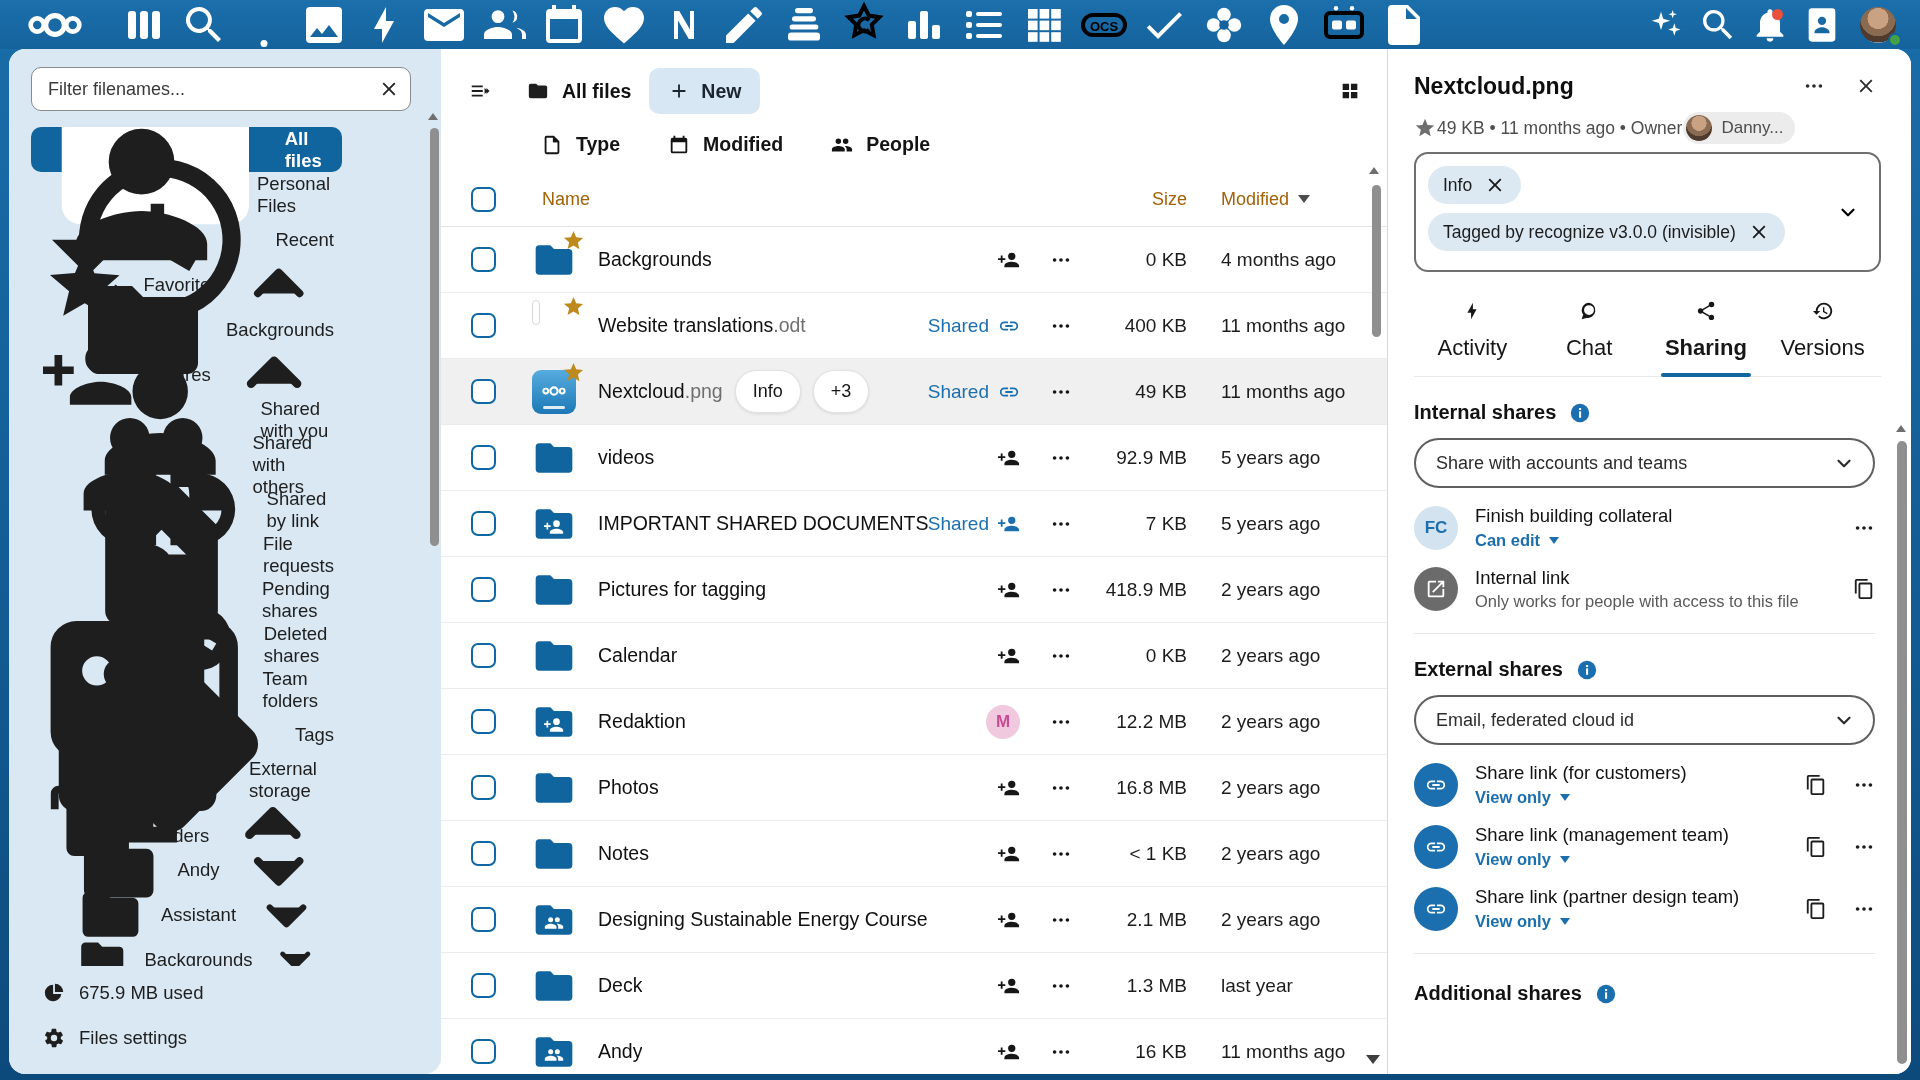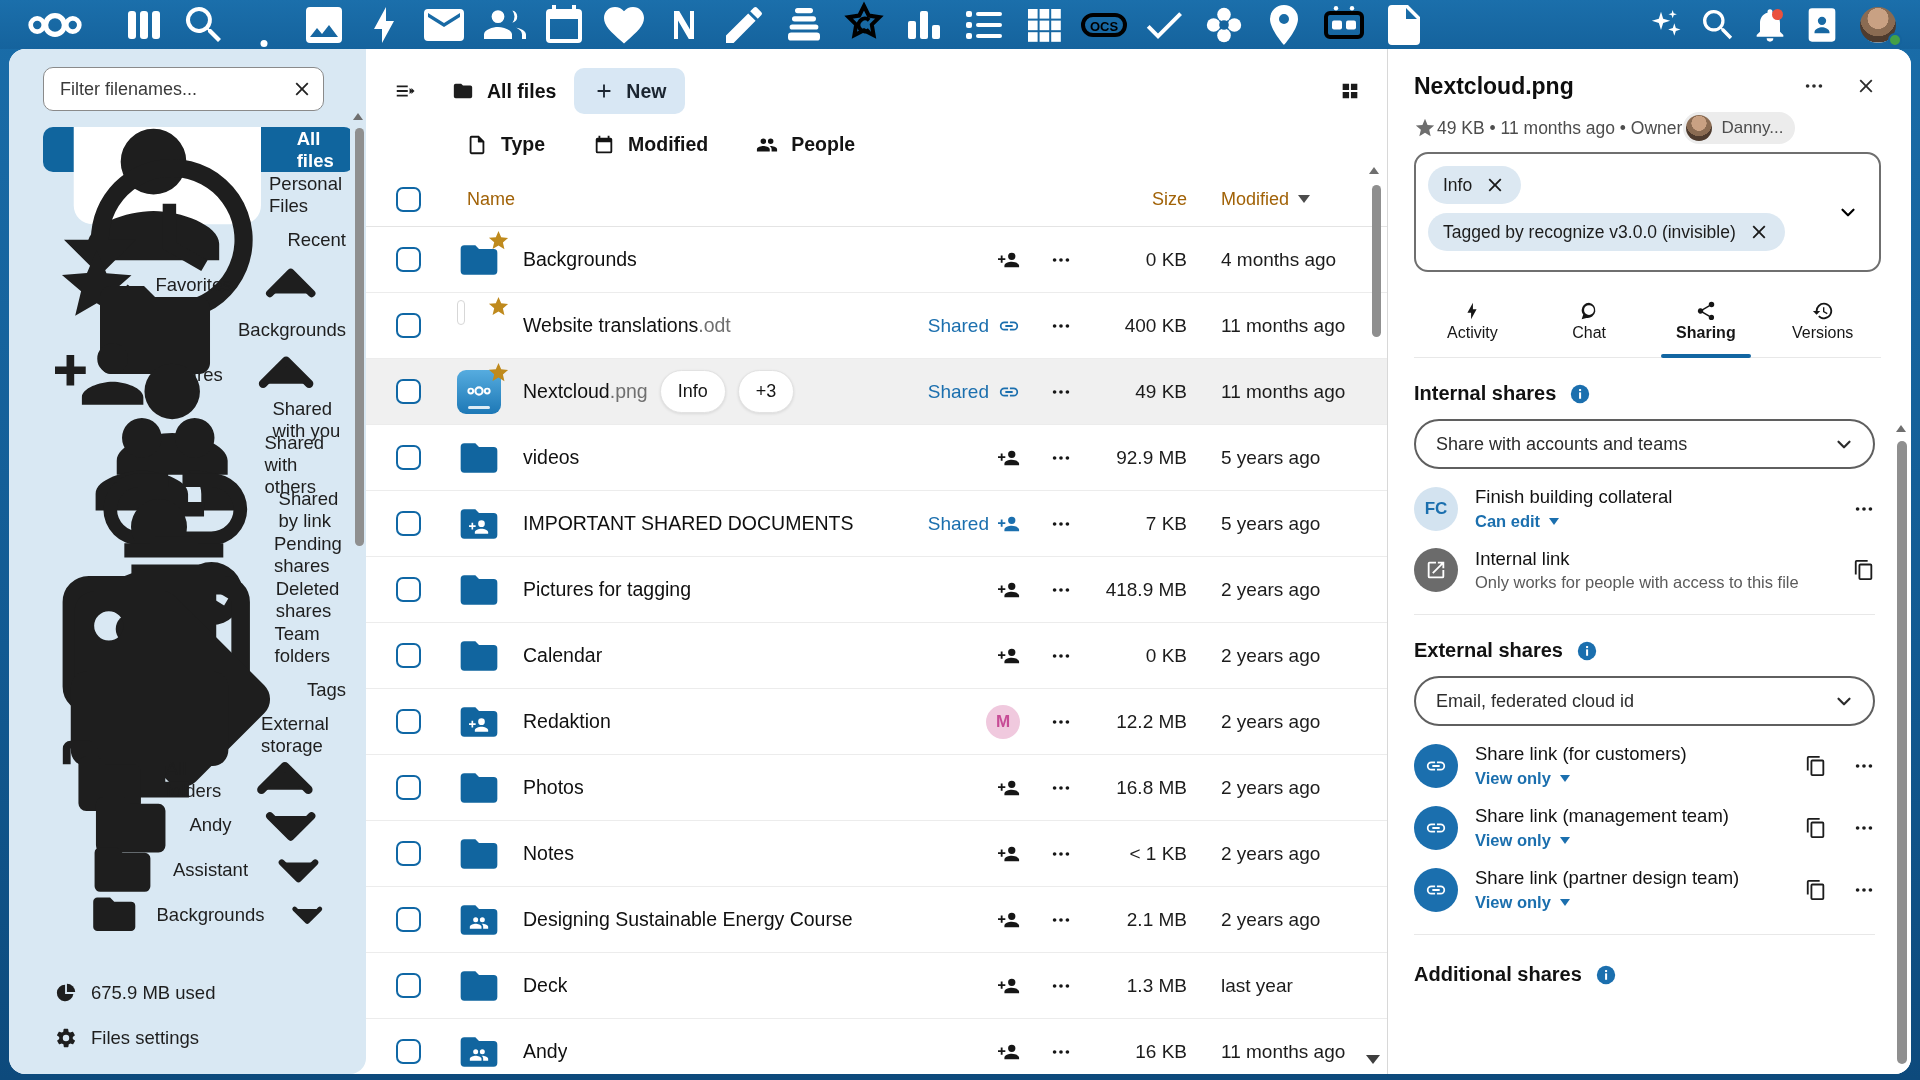--- a/index.html
+++ b/index.html
@@ -21,21 +21,21 @@
   .tb-right .tb-btn{width:52px}
   .nbadge{position:absolute;top:9px;right:13px;width:11px;height:11px;border-radius:50%;background:#e9513e}
   .tb-avatar{width:40px;height:40px;border:none;background:none;position:relative;padding:0;margin-left:12px}
   .photo{display:block;width:36px;height:36px;border-radius:50%;background:radial-gradient(circle at 50% 32%,#c9a183 0 34%,#8a6b52 35% 58%,#4e3b2e 59% 78%,#8d9aa5 79%)}
   .status-dot{position:absolute;bottom:-2px;right:-2px;width:14px;height:14px;border-radius:50%;background:#43a047;border:2px solid #15639d}
 
   
   .app{position:absolute;top:49px;left:9px;right:9px;bottom:6px;background:#fff;border-radius:16px;overflow:hidden;display:flex}
 
   
-  .sidebar{width:357px;flex:none;background:#d9e8f3;border-radius:16px 0 16px 16px;position:relative;display:flex;flex-direction:column;padding:14px 16px 8px}
+  .sidebar{width:432px;flex:none;background:#d9e8f3;border-radius:16px 0 16px 16px;position:relative;display:flex;flex-direction:column;padding:14px 4px 8px}
   .filter-wrap{position:relative;margin:4px 26px 16px 18px}
   .filter-wrap input{width:100%;height:44px;border:1px solid #8a8a8a;border-radius:10px;background:#fff;padding:0 44px 0 16px;font-size:18px;color:#222;outline:none}
   .filter-wrap input::placeholder{color:#3a3a3a}
   .clear-btn{position:absolute;right:4px;top:50%;transform:translateY(-50%);width:36px;height:36px;border:none;background:none;display:flex;align-items:center;justify-content:center}
   .clear-btn svg{width:20px;height:20px;fill:#222}
   #side-nav{flex:1;overflow:hidden;padding-left:18px}
   .s-item{display:flex;align-items:center;height:45px;border-radius:10px;padding:0 8px 0 12px;gap:17px;font-size:18.5px;color:#1e1e1e;cursor:pointer;width:311px}
   .s-item .icon svg{width:22px;height:22px;fill:#1e1e1e}
   .s-item.active{background:#10659e;color:#fff;font-weight:bold}
   .s-item.active .icon svg{fill:#fff}
@@ -109,21 +109,21 @@
   .owner-chip{display:flex;align-items:center;gap:9px;background:#ececec;border-radius:16px;padding:3px 12px 3px 3px;border:none;font-size:17px;color:#4d4d4d}
   .mini-photo{width:26px;height:26px;border-radius:50%;background:radial-gradient(circle at 50% 32%,#c9a183 0 34%,#8a6b52 35% 58%,#4e3b2e 59% 80%,#9aa5ad 81%)}
   .pn-tags-label{margin-top:17px;font-size:17.5px;color:#161616}
   .tagbox{margin-top:8px;border:2px solid #6f6f6f;border-radius:14px;min-height:120px;padding:12px 48px 6px 12px;position:relative}
   .tagbox .tb-chev{position:absolute;right:14px;top:50%;transform:translateY(-50%);background:none;border:none;display:flex}
   .tb-chev svg{width:22px;height:22px;stroke:#1a1a1a;fill:none;stroke-width:2.4;stroke-linecap:round;stroke-linejoin:round}
   .tchip-line{margin-bottom:9px}
   .tchip{display:inline-flex;align-items:center;gap:12px;background:#dce8f2;border-radius:22px;padding:8px 15px;font-size:17.5px;color:#1c1c1c;border:none}
   .tchip svg{width:17px;height:17px;fill:#1a1a1a}
   .tabs{display:flex;margin-top:22px;border-bottom:1px solid #e8e8e8;flex:none}
-  .tab{flex:1;background:none;border:none;display:flex;flex-direction:column;align-items:center;gap:2px;padding:6px 0 15px;font-size:16px;color:#161616;position:relative}
+  .tab{flex:1;background:none;border:none;display:flex;flex-direction:column;align-items:center;gap:13px;padding:6px 0 15px;font-size:22px;color:#161616;position:relative}
   .tab svg{width:26px;height:26px;fill:#161616}
   .tab.active{font-weight:bold}
   .tab.active::after{content:"";position:absolute;bottom:-1px;left:13px;right:13px;height:4px;border-radius:2px;background:#1266a2}
   .pn-body{flex:1;overflow:hidden;padding-top:24px;padding-right:6px}
   .sec-head{display:flex;align-items:center;gap:13px;font-size:20px;font-weight:bold;color:#121212}
   .info-btn{background:none;border:none;display:flex;padding:0}
   .info-btn svg{width:21px;height:21px;fill:#1b6fae}
   .select{margin-top:14px;height:50px;border:2px solid #5f5f5f;border-radius:25px;display:flex;align-items:center;justify-content:space-between;padding:0 18px 0 20px;font-size:18px;color:#2c2c2c;background:#fff;width:100%}
   .select svg{width:22px;height:22px;stroke:#1a1a1a;fill:none;stroke-width:2.4;stroke-linecap:round;stroke-linejoin:round}
   .share-row{display:flex;align-items:center;gap:17px;margin-top:17px}
@@ -474,20 +474,28 @@
           <span class="icon">
             <svg viewBox="0 0 24 24" style="width: 100%; height: 100%;">
               <path d="M3.9 12A3.1 3.1 0 0 1 7 8.9h4V7H7a5 5 0 0 0 0 10h4v-1.9H7A3.1 3.1 0 0 1 3.9 12zM8 13h8v-2H8v2zm9-6h-4v1.9h4a3.1 3.1 0 0 1 0 6.2h-4V17h4a5 5 0 0 0 0-10z"></path>
             </svg>
           </span>
           <span>Shared by link</span>
         </div>
         <div class="s-item indent">
           <span class="icon">
             <svg viewBox="0 0 24 24" style="width: 100%; height: 100%;">
+              <path d="M14 2H6a2 2 0 0 0-2 2v16a2 2 0 0 0 2 2h12a2 2 0 0 0 2-2V8l-6-6zm-1 10v5h-2v-5H8.5L12 8.5 15.5 12H13z"></path>
+            </svg>
+          </span>
+          <span>File requests</span>
+        </div>
+        <div class="s-item indent">
+          <span class="icon">
+            <svg viewBox="0 0 24 24" style="width: 100%; height: 100%;">
               <path d="M10 12a4 4 0 1 0 0-8 4 4 0 0 0 0 8zm1.2 2H10c-3.3 0-8 1.7-8 4v2h9.5a6.4 6.4 0 0 1-.3-6z"></path>
               <path d="M17.5 13a4.5 4.5 0 1 0 .01 9.01A4.5 4.5 0 0 0 17.5 13zm1.8 6.2-2.3-1.4V15h1.2v2.2l1.7 1-.6 1z"></path>
             </svg>
           </span>
           <span>Pending shares</span>
         </div>
         <div class="s-item indent">
           <span class="icon">
             <svg viewBox="0 0 24 24" style="width: 100%; height: 100%;">
               <path d="M6 19a2 2 0 0 0 2 2h8a2 2 0 0 0 2-2V7H6v12zM19 4h-3.5l-1-1h-5l-1 1H5v2h14V4z"></path>

